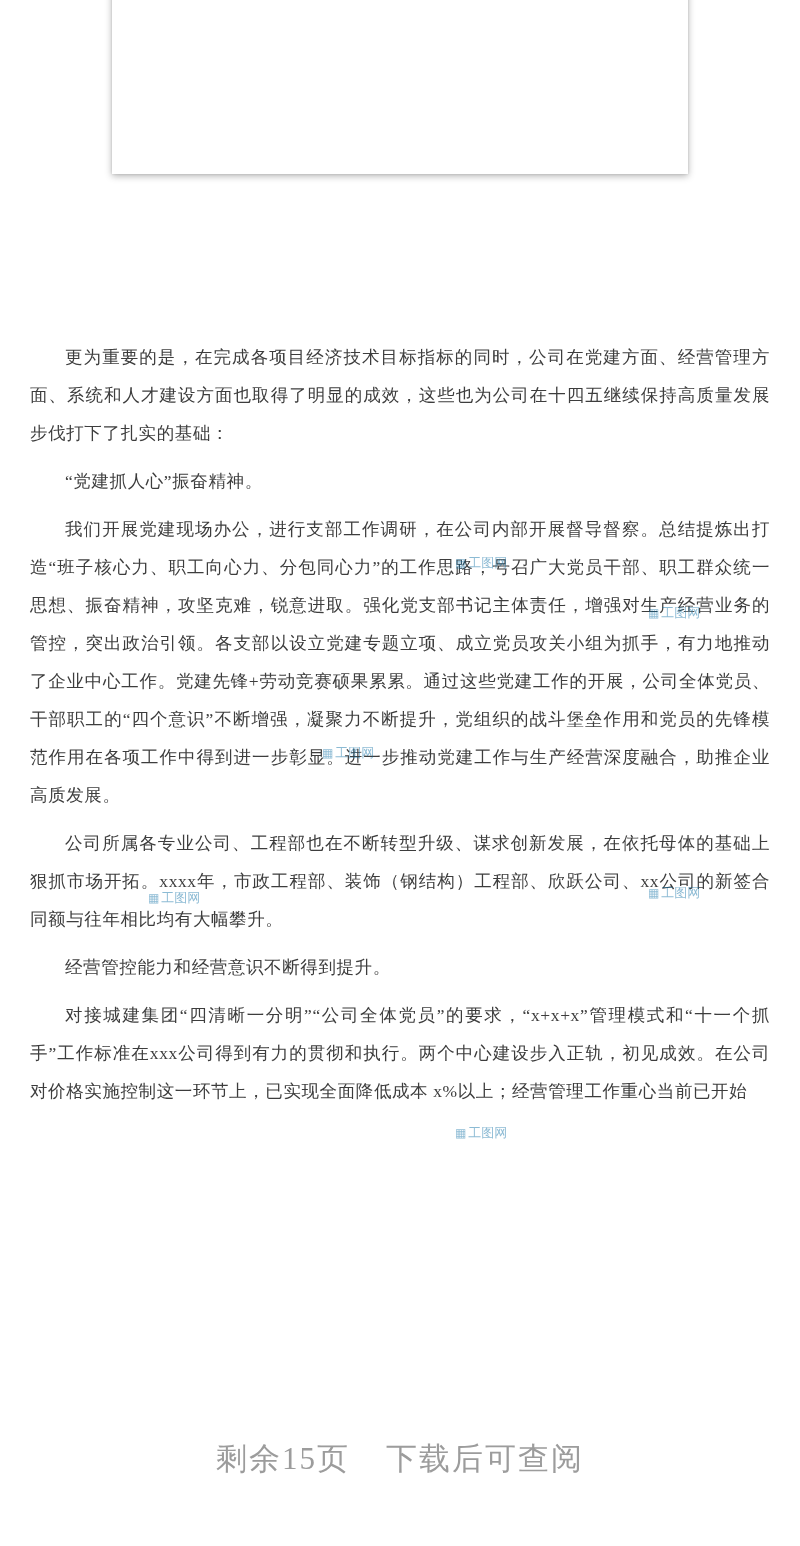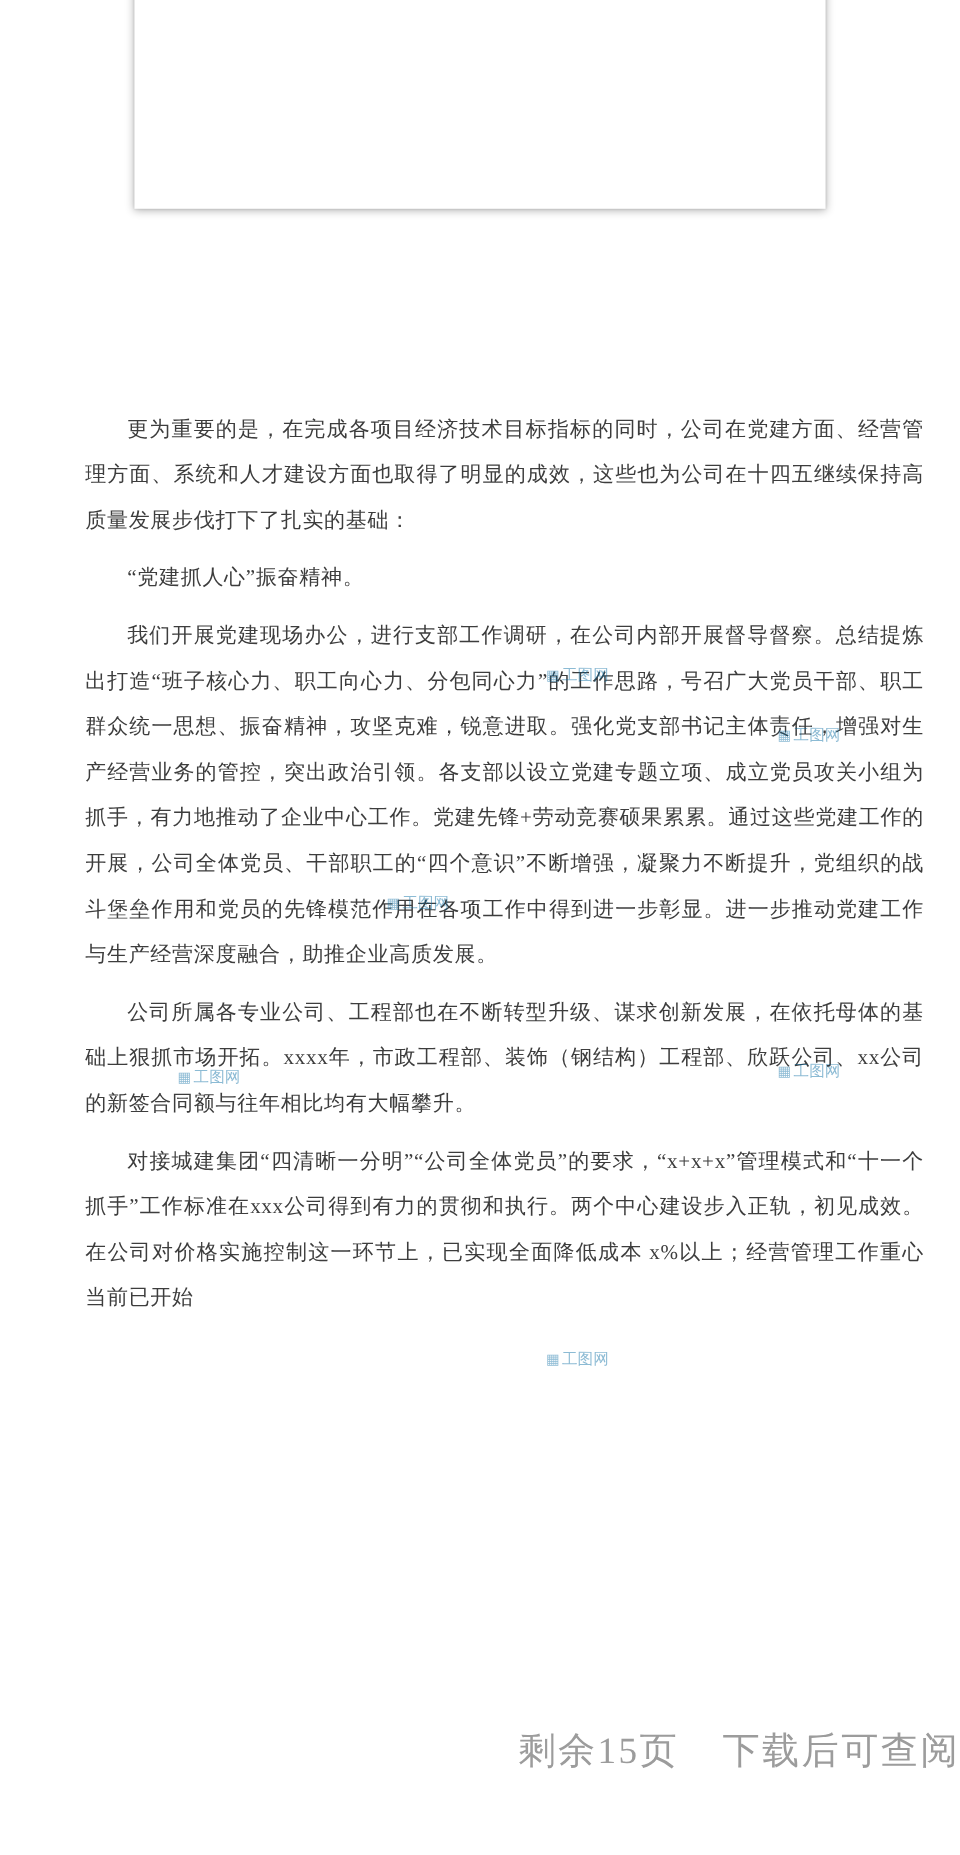--- a/index.html
+++ b/index.html
@@ -25,21 +25,20 @@
   .content {
     position: absolute;
     left: 30px;
     right: 30px;
     top: 338px;
     color: #3d3d3d;
     font-size: 17.5px;
     line-height: 38px;
     letter-spacing: 0.6px;
     text-align: justify;
-    margin-left: 41px;
   }
   .content p {
     margin: 0 0 10px 0;
     text-indent: 2em;
   }
   
   .wm {
     position: absolute;
     color: #0369a1;
     opacity: 0.45;
@@ -49,39 +48,40 @@
     pointer-events: none;
     font-family: "Liberation Sans", sans-serif;
   }
   .wm .wm-ico { font-size: 12px; margin-right: 2px; }
   
   .footer {
     position: absolute;
     left: 0;
     right: 0;
     top: 1438px;
-    text-align: right;
+    text-align: center;
     color: #9c9c9c;
     font-size: 31px;
     letter-spacing: 2px;
   }
   .footer .gap { display: inline-block; width: 36px; }
 </style>
 </head>
 <body>
 
 <div class="canvas">
 
   <div class="prev-page-fragment"></div>
 
   <div class="content">
     <p>更为重要的是，在完成各项目经济技术目标指标的同时，公司在党建方面、经营管理方面、系统和人才建设方面也取得了明显的成效，这些也为公司在十四五继续保持高质量发展步伐打下了扎实的基础：</p>
     <p>“党建抓人心”振奋精神。</p>
     <p>我们开展党建现场办公，进行支部工作调研，在公司内部开展督导督察。总结提炼出打造“班子核心力、职工向心力、分包同心力”的工作思路，号召广大党员干部、职工群众统一思想、振奋精神，攻坚克难，锐意进取。强化党支部书记主体责任，增强对生产经营业务的管控，突出政治引领。各支部以设立党建专题立项、成立党员攻关小组为抓手，有力地推动了企业中心工作。党建先锋+劳动竞赛硕果累累。通过这些党建工作的开展，公司全体党员、干部职工的“四个意识”不断增强，凝聚力不断提升，党组织的战斗堡垒作用和党员的先锋模范作用在各项工作中得到进一步彰显。进一步推动党建工作与生产经营深度融合，助推企业高质发展。</p>
     <p>公司所属各专业公司、工程部也在不断转型升级、谋求创新发展，在依托母体的基础上狠抓市场开拓。xxxx年，市政工程部、装饰（钢结构）工程部、欣跃公司、xx公司的新签合同额与往年相比均有大幅攀升。</p>
+    <p>经营管控能力和经营意识不断得到提升。</p>
     <p>对接城建集团“四清晰一分明”“公司全体党员”的要求，“x+x+x”管理模式和“十一个抓手”工作标准在xxx公司得到有力的贯彻和执行。两个中心建设步入正轨，初见成效。在公司对价格实施控制这一环节上，已实现全面降低成本 x%以上；经营管理工作重心当前已开始</p>
   </div>
 
   <div class="wm" style="left:455px; top:555px;">
     <span class="wm-ico">▦</span><span>工图网</span>
   </div>
   <div class="wm" style="left:648px; top:605px;">
     <span class="wm-ico">▦</span><span>工图网</span>
   </div>
   <div class="wm" style="left:322px; top:745px;">

